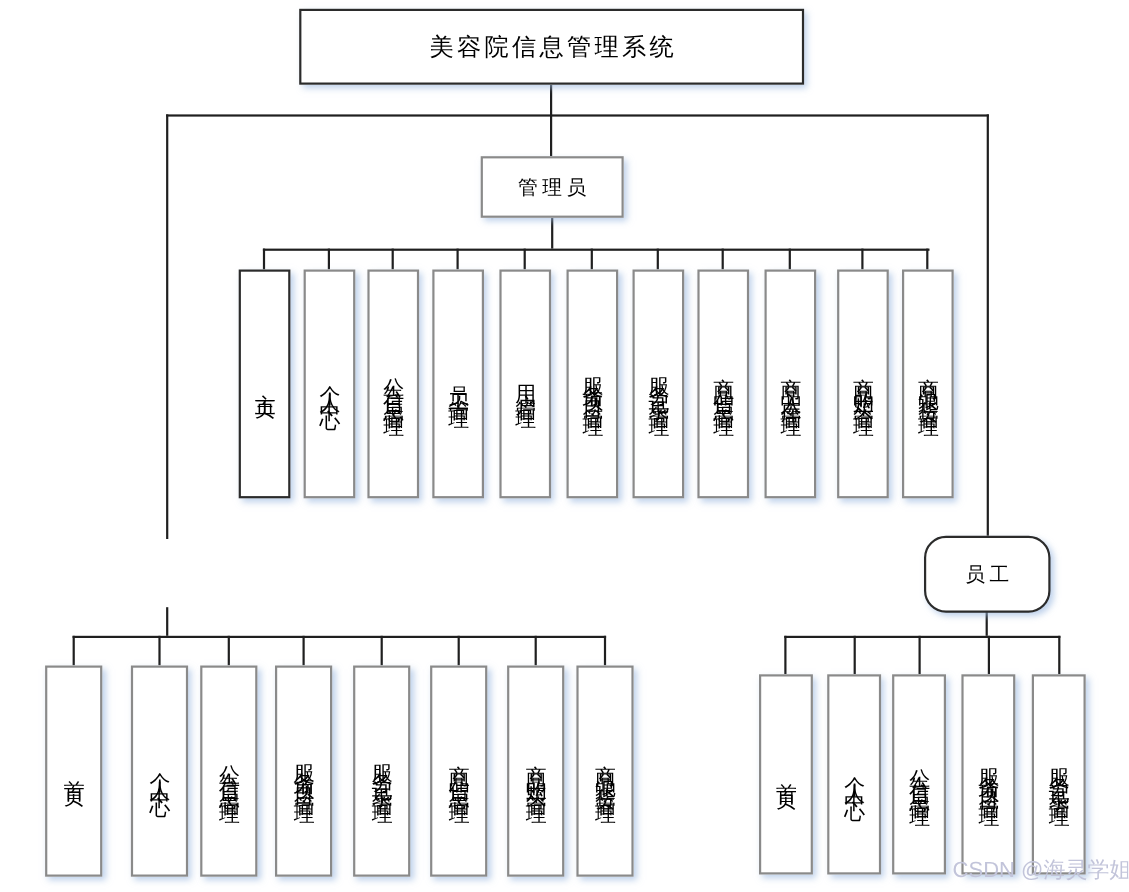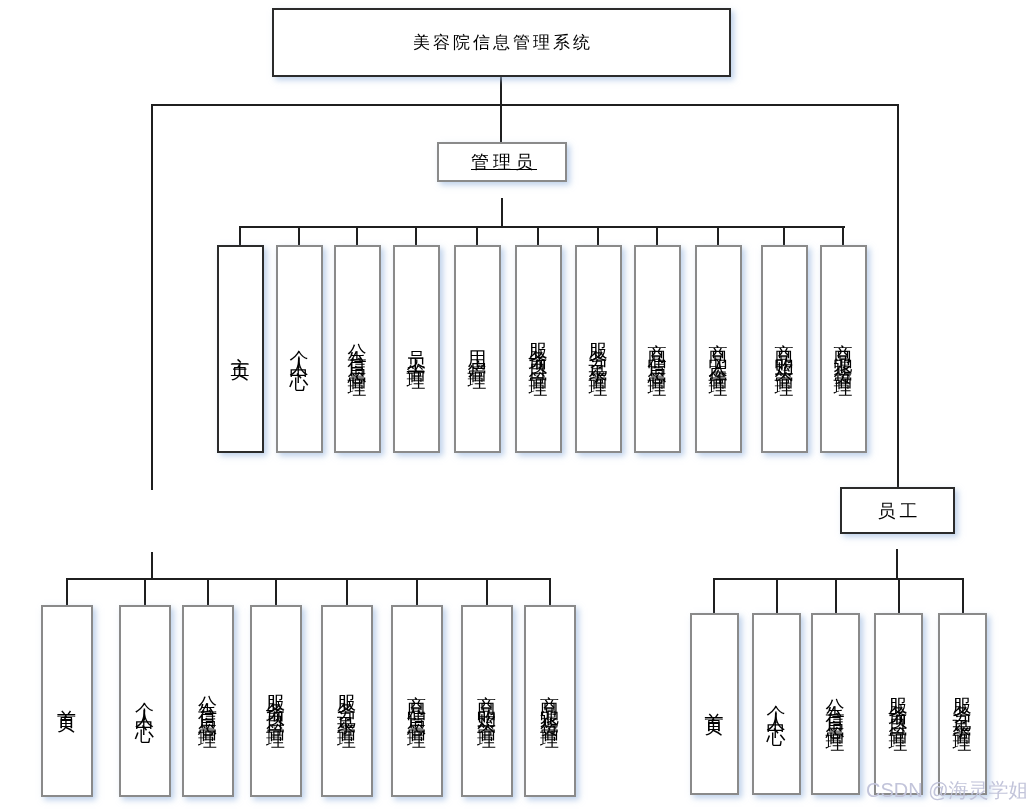--- a/index.html
+++ b/index.html
@@ -26,21 +26,21 @@
     box-shadow: 3px 3px 6px rgba(155, 185, 225, 0.65);
   }
   .box-dark { border: 2px solid #2b2b2b; }
   .box-gray { border: 2px solid #8a8a8a; }
   .hlabel {
     font-size: 18px;
     letter-spacing: 4px;
     text-indent: 4px;
     white-space: nowrap;
   }
-  .root-label { font-size: 17px; letter-spacing: 3px; text-indent: 3px; }
+  .root-label { font-size: 22px; letter-spacing: 3px; text-indent: 3px; }
   .vtext {
     writing-mode: vertical-rl;
     text-orientation: upright;
     font-size: 19px;
     line-height: 1;
     letter-spacing: 7px;
   }
   .line {
     position: absolute;
     background: #1f1f1f;
@@ -95,24 +95,24 @@
   <div class="line" style="left:713px;top:578px;width:2px;height:35px;"></div>
   <div class="line" style="left:776px;top:578px;width:2px;height:35px;"></div>
   <div class="line" style="left:835px;top:578px;width:2px;height:35px;"></div>
   <div class="line" style="left:898px;top:578px;width:2px;height:35px;"></div>
   <div class="line" style="left:962px;top:578px;width:2px;height:35px;"></div>
 
   <div class="node box-dark" style="left:272px;top:8px;width:459px;height:69px;">
     <span class="root-label">美容院信息管理系统</span>
   </div>
 
-  <div class="node box-gray" style="left:437px;top:142px;width:130px;height:40px;text-decoration:underline;">
+  <div class="node box-gray" style="left:437px;top:142px;width:130px;height:56px;">
     <span class="hlabel">管理员</span>
   </div>
-  <div class="node box-dark" style="left:840px;top:487px;width:115px;height:47px;">
+  <div class="node box-dark" style="left:840px;top:487px;width:115px;height:70px;border-radius:20px;">
     <span class="hlabel">员工</span>
   </div>
 
   <div class="node box-dark" style="left:217px;top:245px;width:47px;height:208px;">
     <span class="vtext">主页</span>
   </div>
   <div class="node box-gray" style="left:276px;top:245px;width:47px;height:208px;">
     <span class="vtext">个人中心</span>
   </div>
   <div class="node box-gray" style="left:334px;top:245px;width:47px;height:208px;">

